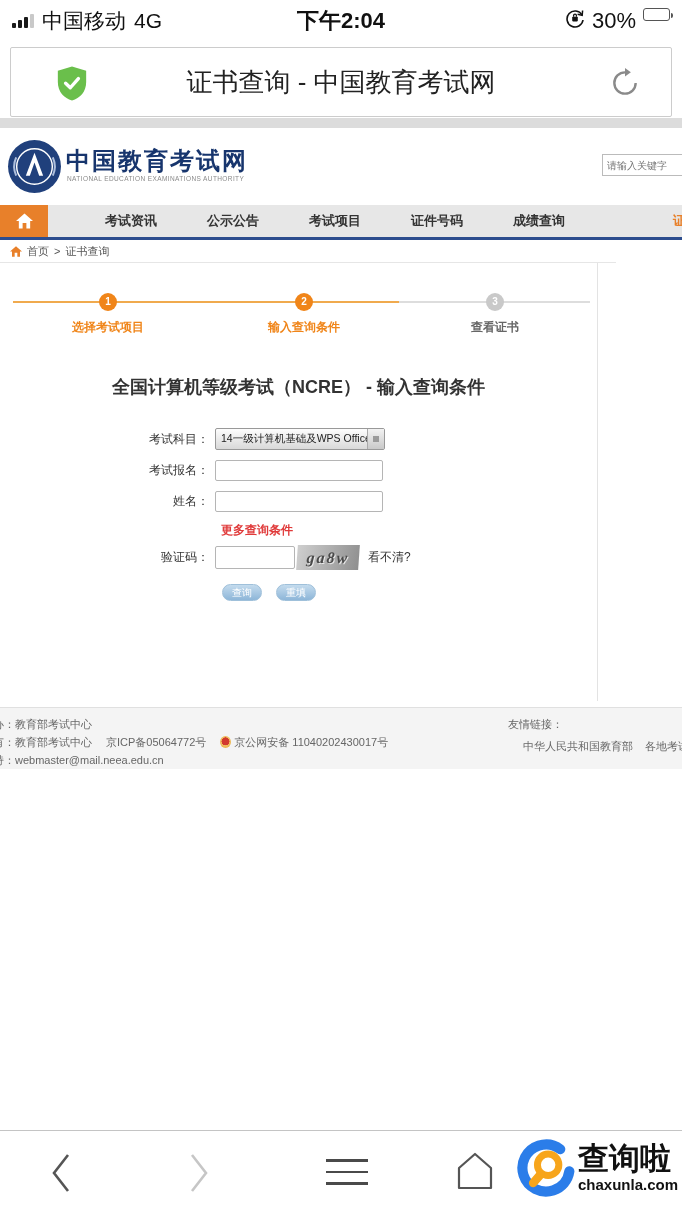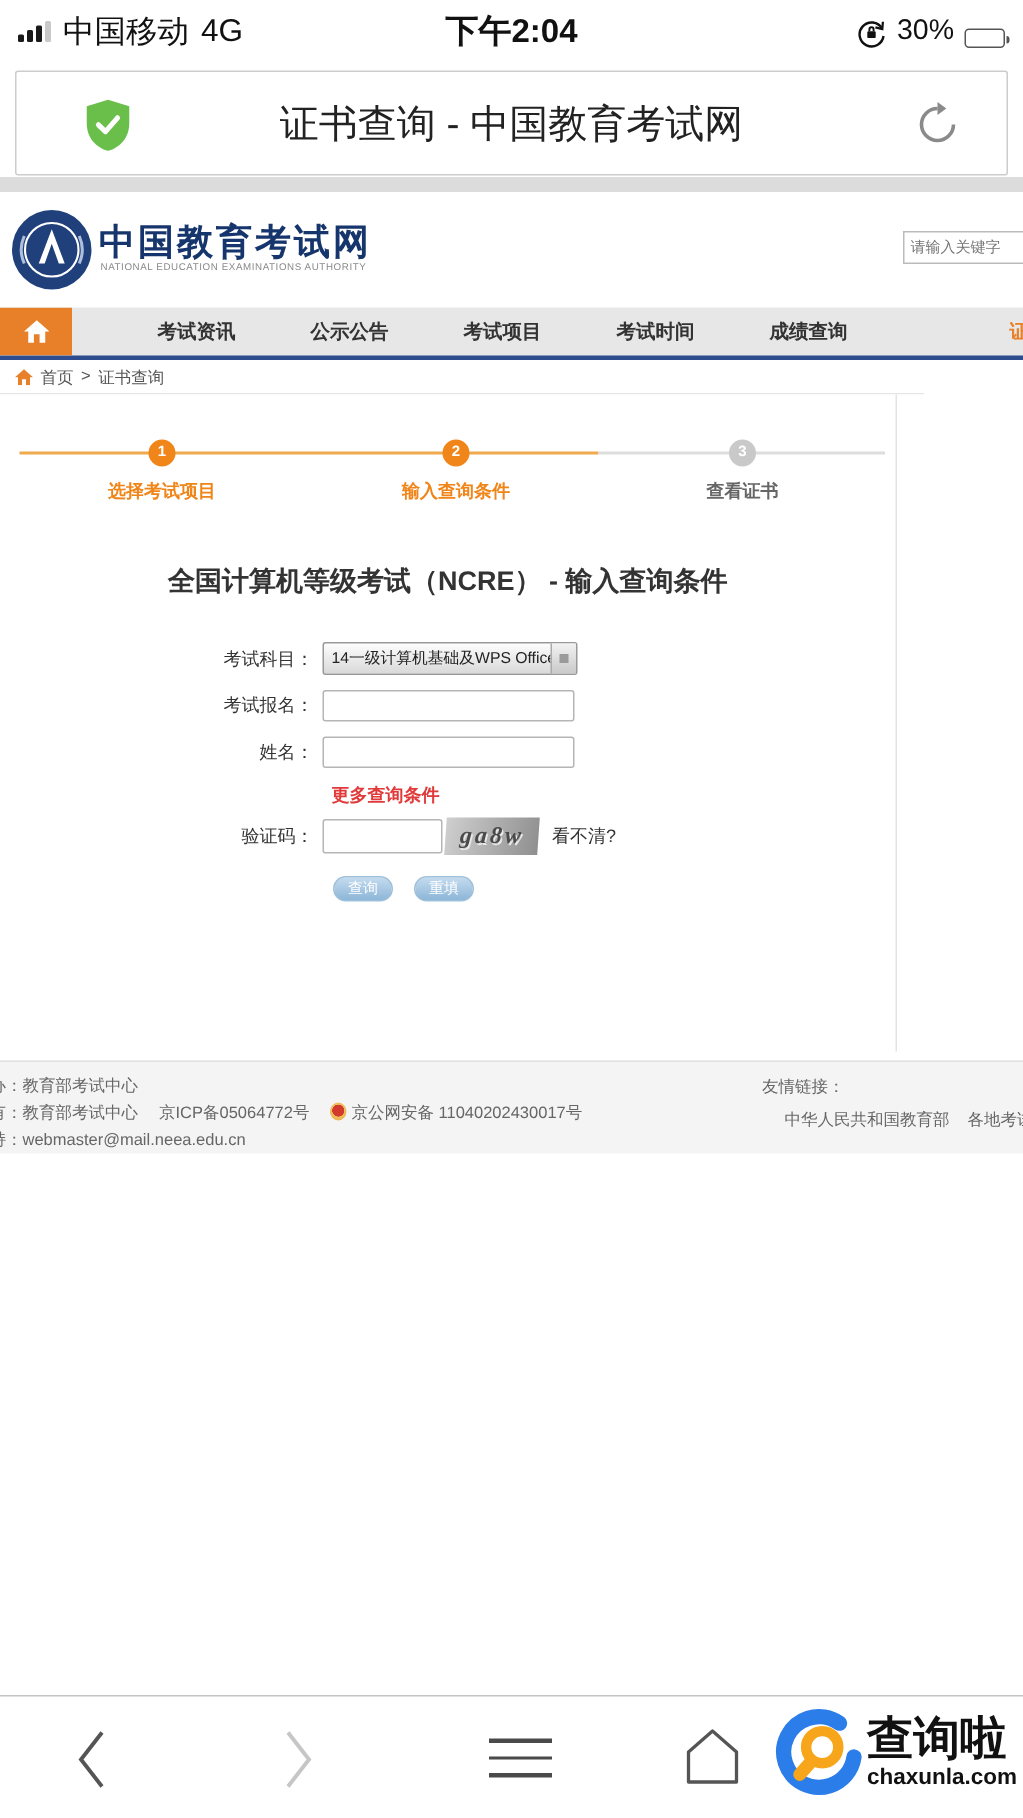--- a/index.html
+++ b/index.html
@@ -9,21 +9,21 @@
 
   
   .statusbar { position:absolute; top:0; left:0; width:682px; height:42px;
     display:flex; align-items:center; justify-content:space-between; padding:0 12px; background:#fff; }
   .sb-left { display:flex; align-items:center; gap:8px; font-size:21px; color:#111; }
   .signal { display:flex; align-items:flex-end; gap:2px; height:14px; }
   .signal i { display:block; width:4px; border-radius:1px; background:#1a1a1a; }
   .signal i:nth-child(1){height:5px;} .signal i:nth-child(2){height:8px;}
   .signal i:nth-child(3){height:11px;} .signal i:nth-child(4){height:14px; background:#c9c9c9;}
   .sb-time { position:absolute; left:0; right:0; text-align:center; font-size:22px; font-weight:700; color:#111; pointer-events:none; }
-  .sb-right { display:flex; align-items:flex-end; gap:7px; font-size:19px; color:#111; z-index:2; }
+  .sb-right { display:flex; align-items:flex-start; gap:7px; font-size:22px; color:#111; z-index:2; }
   .battery { width:27px; height:13px; border:1.5px solid #555; border-radius:3px; position:relative; padding:1px; }
   .battery .fill { width:30%; height:100%; background:#1a1a1a; border-radius:1px; }
   .battery .nub { position:absolute; right:-4px; top:3.5px; width:2.5px; height:5px; background:#555; border-radius:0 2px 2px 0; }
 
   
   .addressbar { position:absolute; top:47px; left:10px; width:662px; height:70px;
     background:#fff; border:1px solid #ccc; border-radius:2px;
     display:flex; align-items:center; justify-content:center; }
   .shield { position:absolute; left:44px; top:17px; }
   .ab-title { font-size:26px; color:#222; }
@@ -173,21 +173,21 @@
   <div class="mainnav">
     <div class="nav-home">
       <svg width="17" height="16" viewBox="0 0 18 16">
         <path d="M9 0 L18 8 H15 V16 H11 V10 H7 V16 H3 V8 H0 Z" fill="#fff"></path>
       </svg>
     </div>
     <div class="nav-items">
       <span class="nav-item">考试资讯</span>
       <span class="nav-item">公示公告</span>
       <span class="nav-item">考试项目</span>
-      <span class="nav-item">考试时间</span>
+      <span class="nav-item">证件号码</span>
       <span class="nav-item">成绩查询</span>
       <span class="nav-item active">证书查询</span>
     </div>
   </div>
 
   <div class="breadcrumb">
     <svg width="12" height="11" viewBox="0 0 18 16">
       <path d="M9 0 L18 8 H15 V16 H11 V10 H7 V16 H3 V8 H0 Z" fill="#e8802a"></path>
     </svg>
     <span>首页</span>

